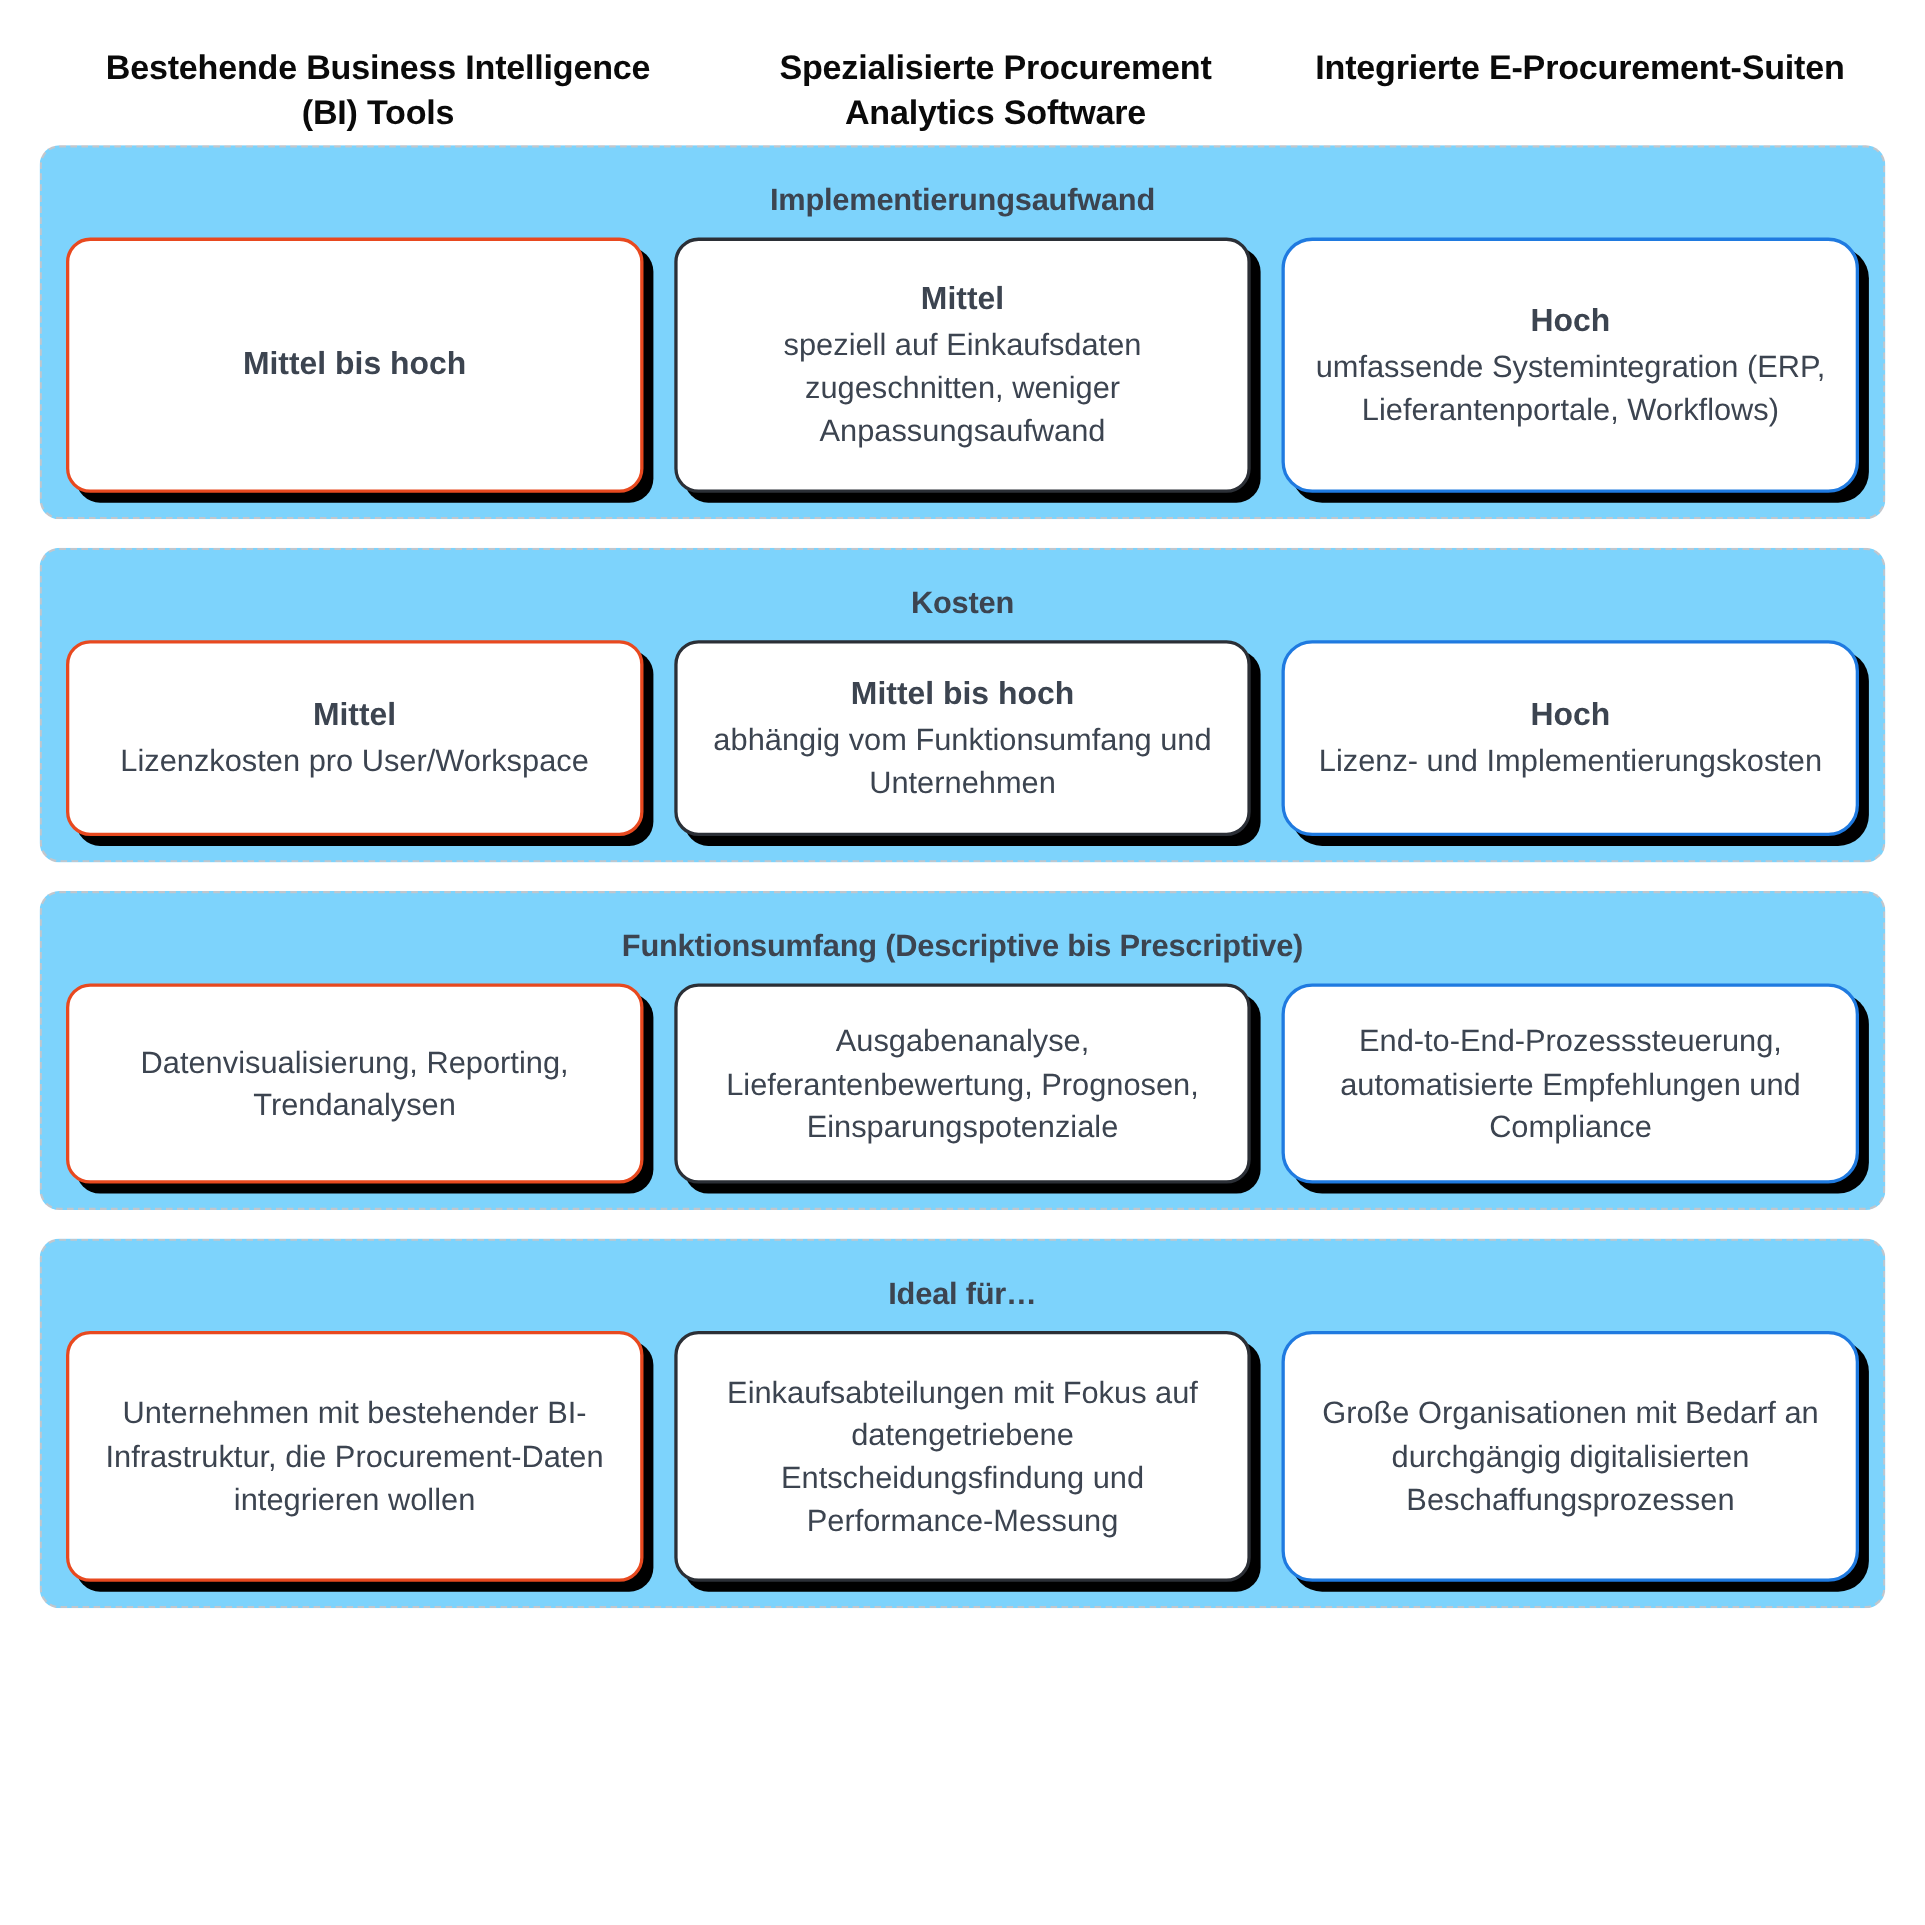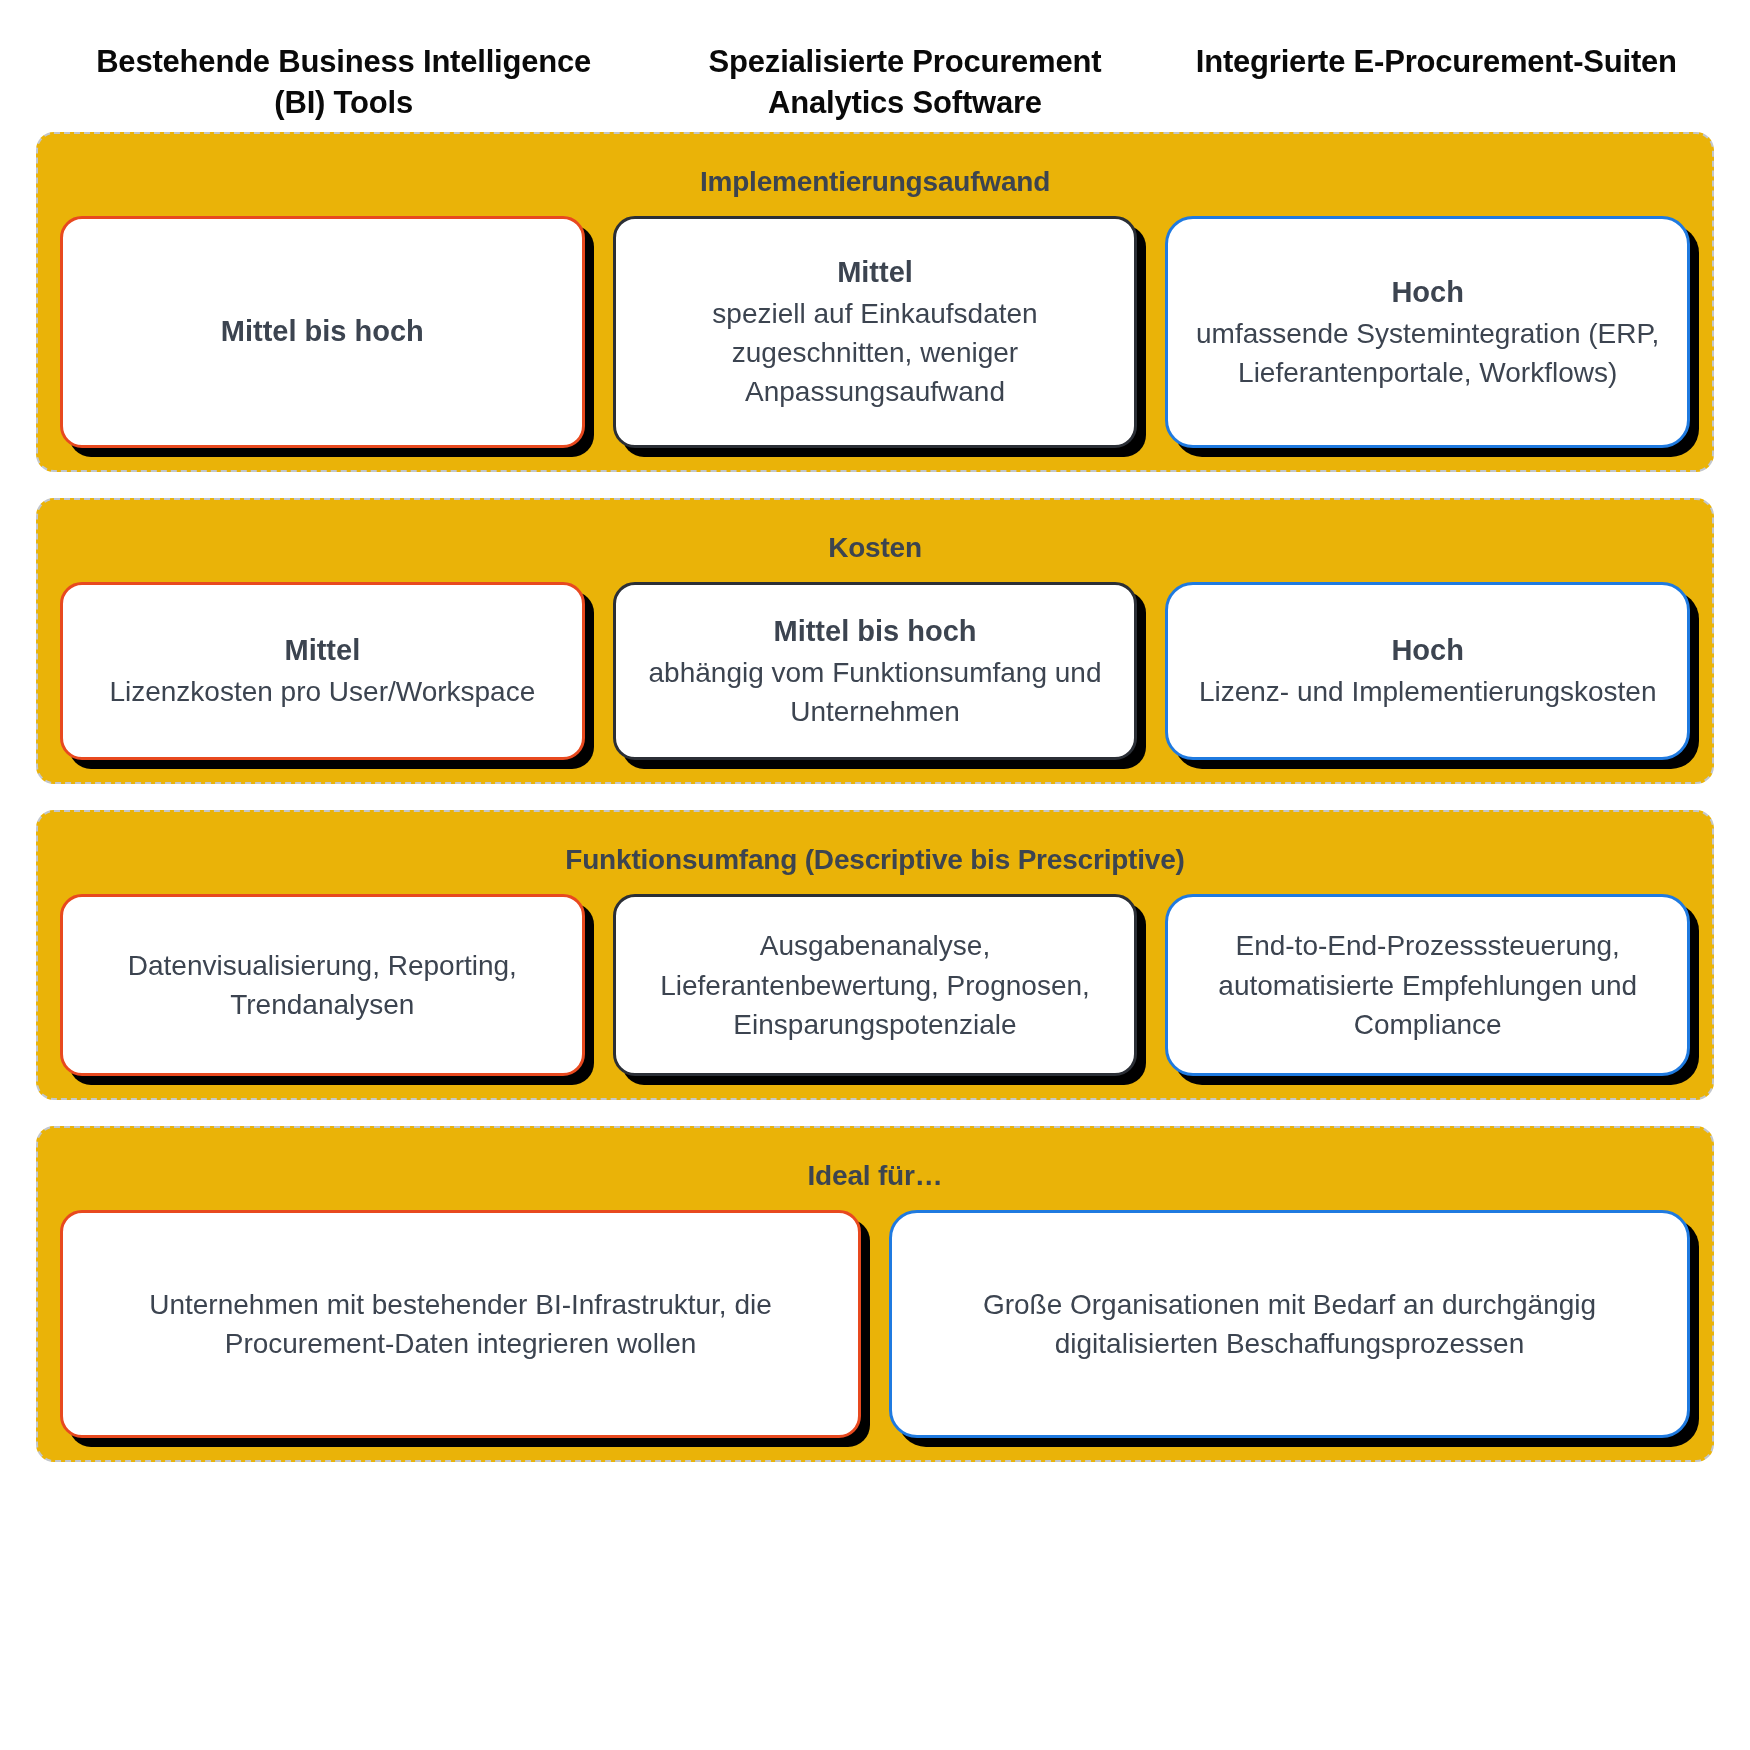--- a/index.html
+++ b/index.html
@@ -49,21 +49,21 @@
   .sections {
     padding: 0 36px;
     box-sizing: border-box;
   }
   .section {
     border: 2px dashed #c2c6cc;
     border-radius: 18px;
     box-sizing: border-box;
     margin-bottom: 26px;
     padding: 18px 22px 22px 22px;
-    background: #eab308;
+    background: #7dd3fc;
   }
   .section-title {
     text-align: center;
     font-size: 28px;
     font-weight: bold;
     color: #3c4450;
     margin: 14px 0 18px 0;
     letter-spacing: -0.2px;
   }
   .section-cards {
@@ -172,20 +172,23 @@
         </div>
       </div>
     </div>
 
     <div class="section row-4">
       <div class="section-title">Ideal für…</div>
       <div class="section-cards">
         <div class="card accent-orange">
           <div class="card-body">Unternehmen mit bestehender BI-Infrastruktur, die Procurement-Daten integrieren wollen</div>
         </div>
+        <div class="card accent-dark">
+          <div class="card-body">Einkaufsabteilungen mit Fokus auf datengetriebene Entscheidungsfindung und Performance-Messung</div>
+        </div>
         <div class="card accent-blue">
           <div class="card-body">Große Organisationen mit Bedarf an durchgängig digitalisierten Beschaffungsprozessen</div>
         </div>
       </div>
     </div>
 
   </div>
 </div>
 
 </body></html>

